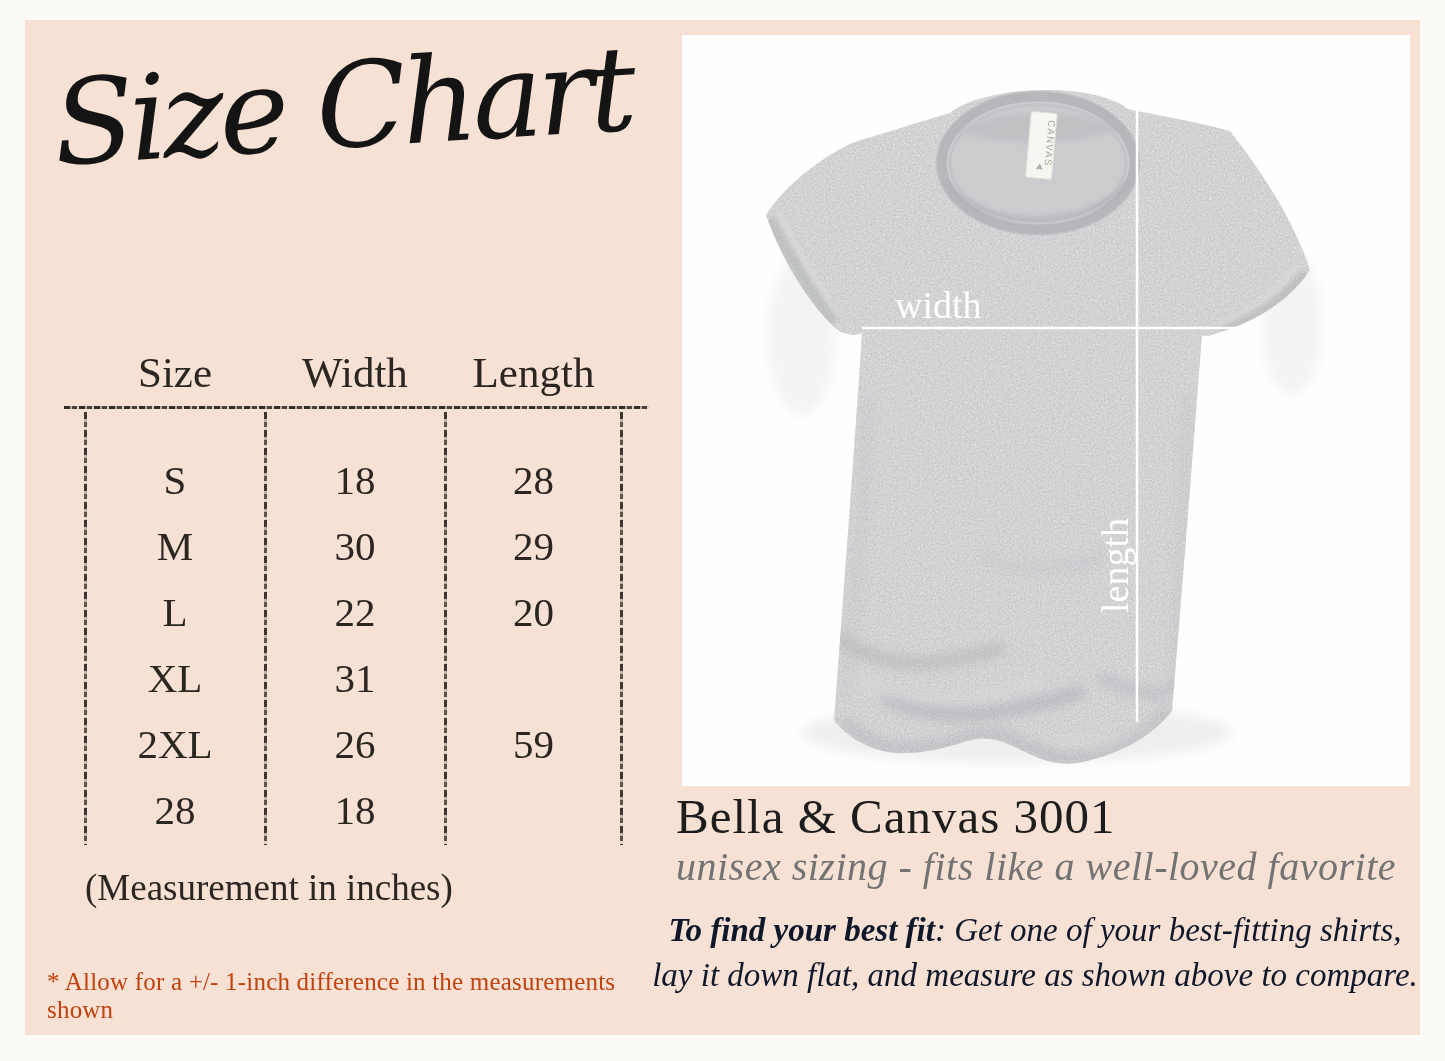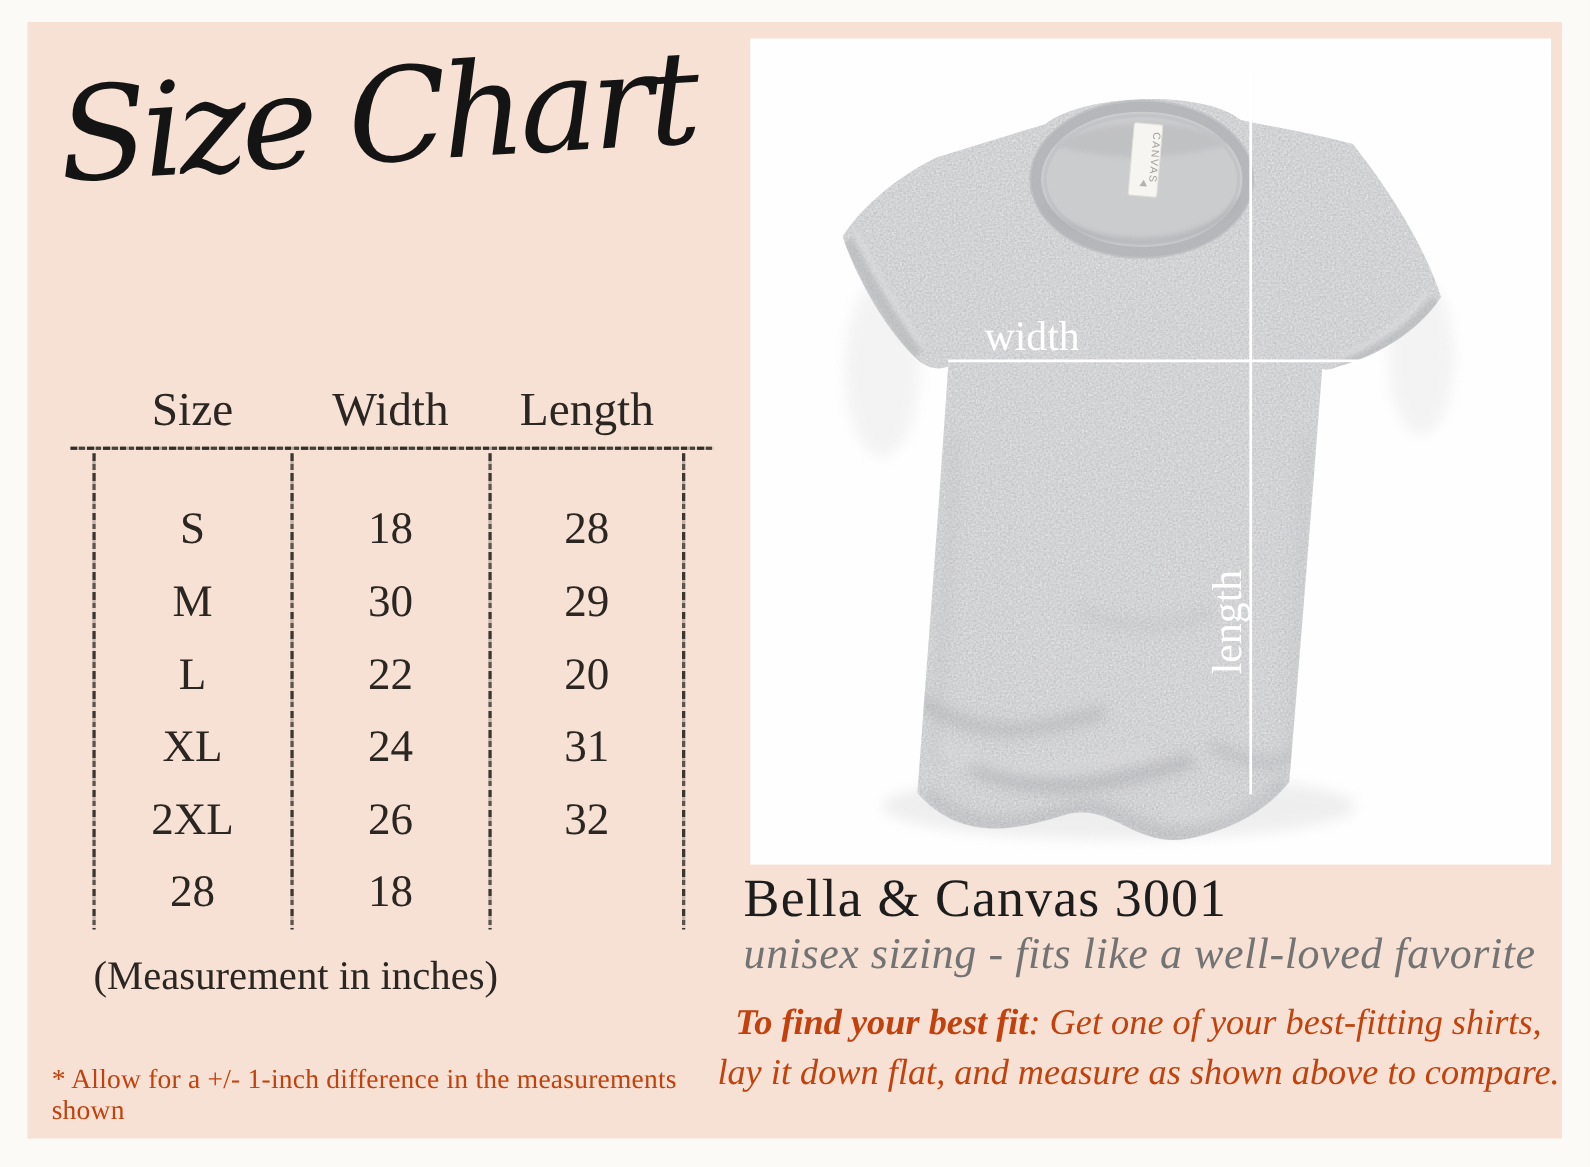--- a/index.html
+++ b/index.html
@@ -53,21 +53,21 @@
   .product-name{
     position:absolute; left:676px; top:788px; font-size:49px;
     letter-spacing:1px; color:#1d1d1d;
   }
   .product-tagline{
     position:absolute; left:676px; top:843px; font-size:40px;
     font-style:italic; letter-spacing:.5px; color:#737373;
   }
   .fit-tip{
     position:absolute; left:652px; top:908px; width:766px; text-align:center;
-    font-size:33px; font-style:italic; line-height:45px; color:#c2410c;
+    font-size:33px; font-style:italic; line-height:45px; color:#0f172a;
   }
   .tip-bold{ font-weight:700; }
 </style>
 </head>
 <body>
 
 <div class="canvas">
 
   <div class="panel"></div>
 
@@ -96,27 +96,26 @@
       <div class="cell">30</div>
       <div class="cell">29</div>
     </div>
     <div class="trow">
       <div class="cell">L</div>
       <div class="cell">22</div>
       <div class="cell">20</div>
     </div>
     <div class="trow">
       <div class="cell">XL</div>
-      <div class="cell">24</div>
       <div class="cell">31</div>
     </div>
     <div class="trow">
       <div class="cell">2XL</div>
       <div class="cell">26</div>
-      <div class="cell">32</div>
+      <div class="cell">59</div>
     </div>
     <div class="trow">
       <div class="cell">28</div>
       <div class="cell">18</div>
     </div>
   </div>
 
   <div class="units-note">(Measurement in inches)</div>
   <div class="tolerance-note">* Allow for a +/- 1-inch difference in the measurements shown</div>
 

